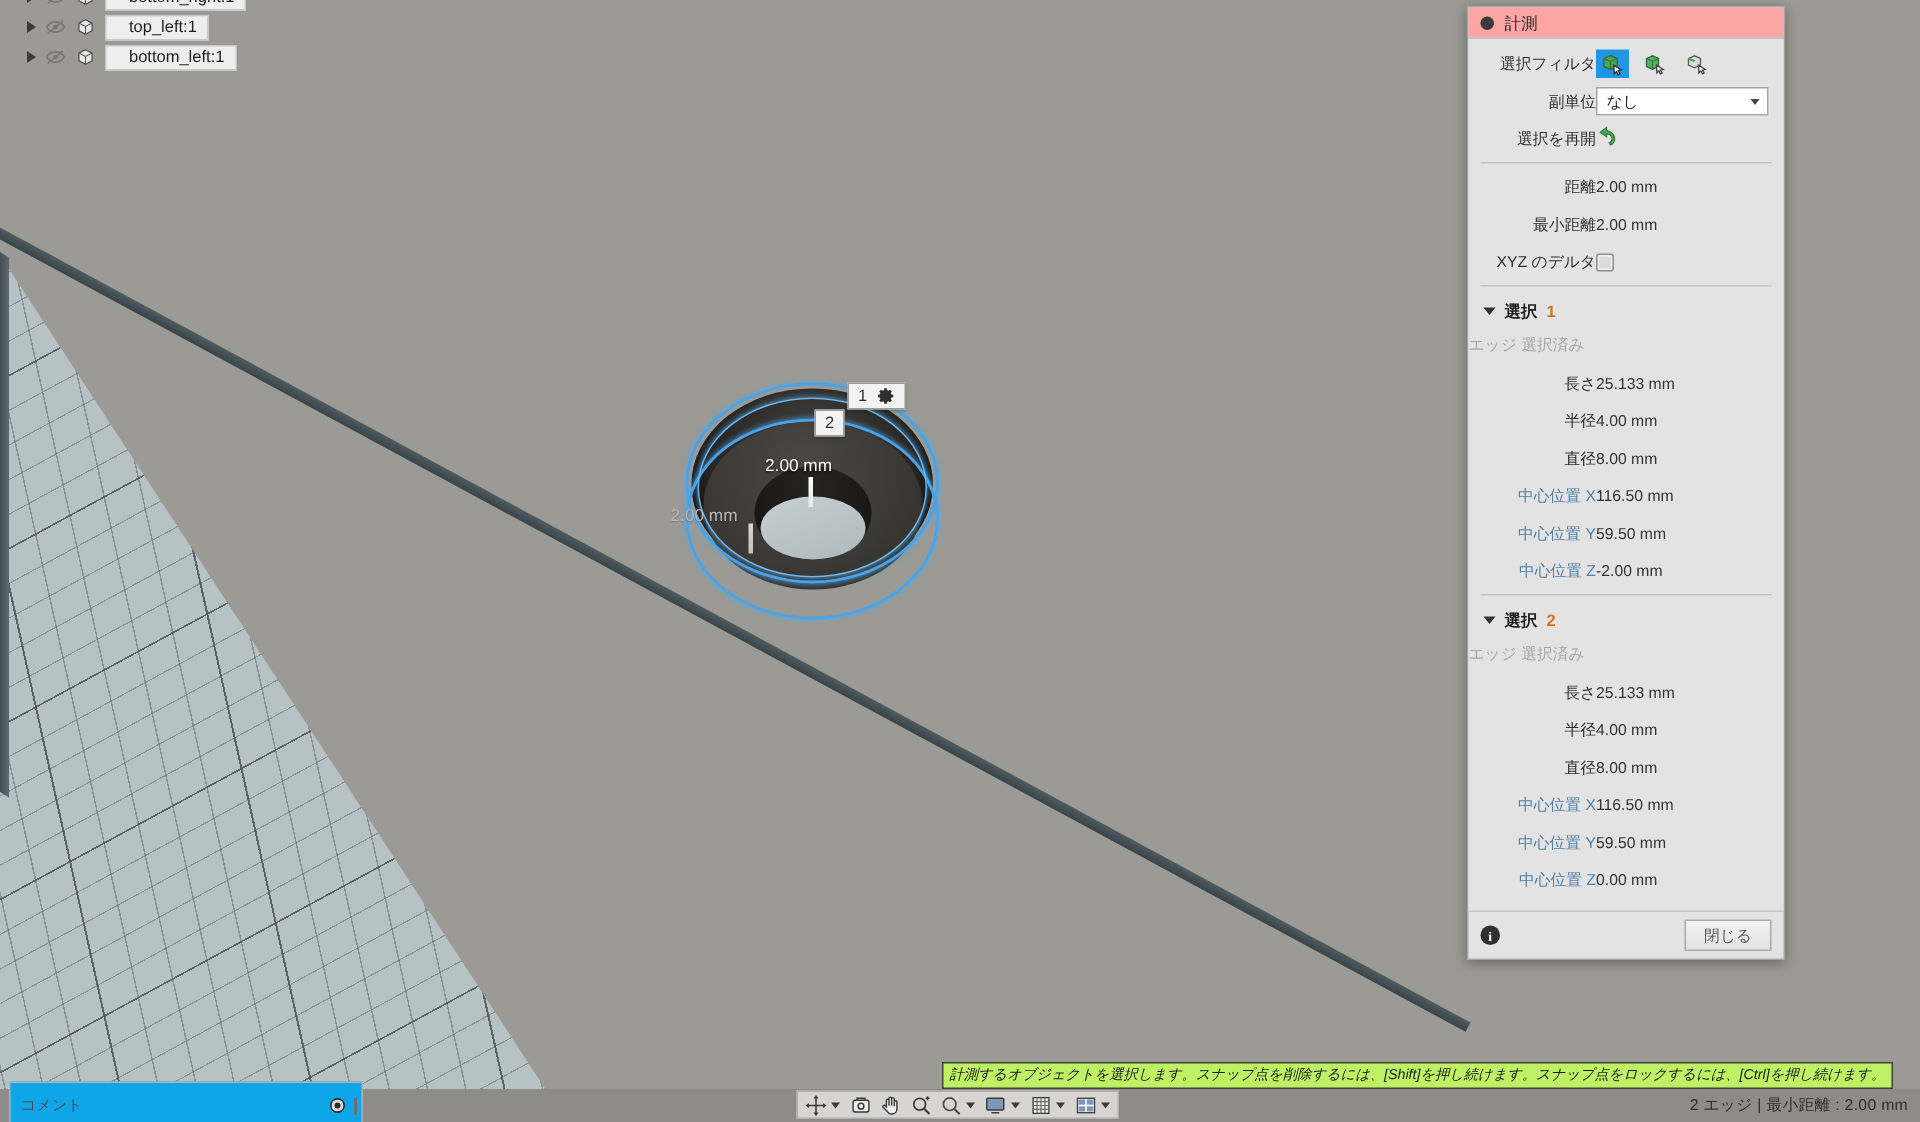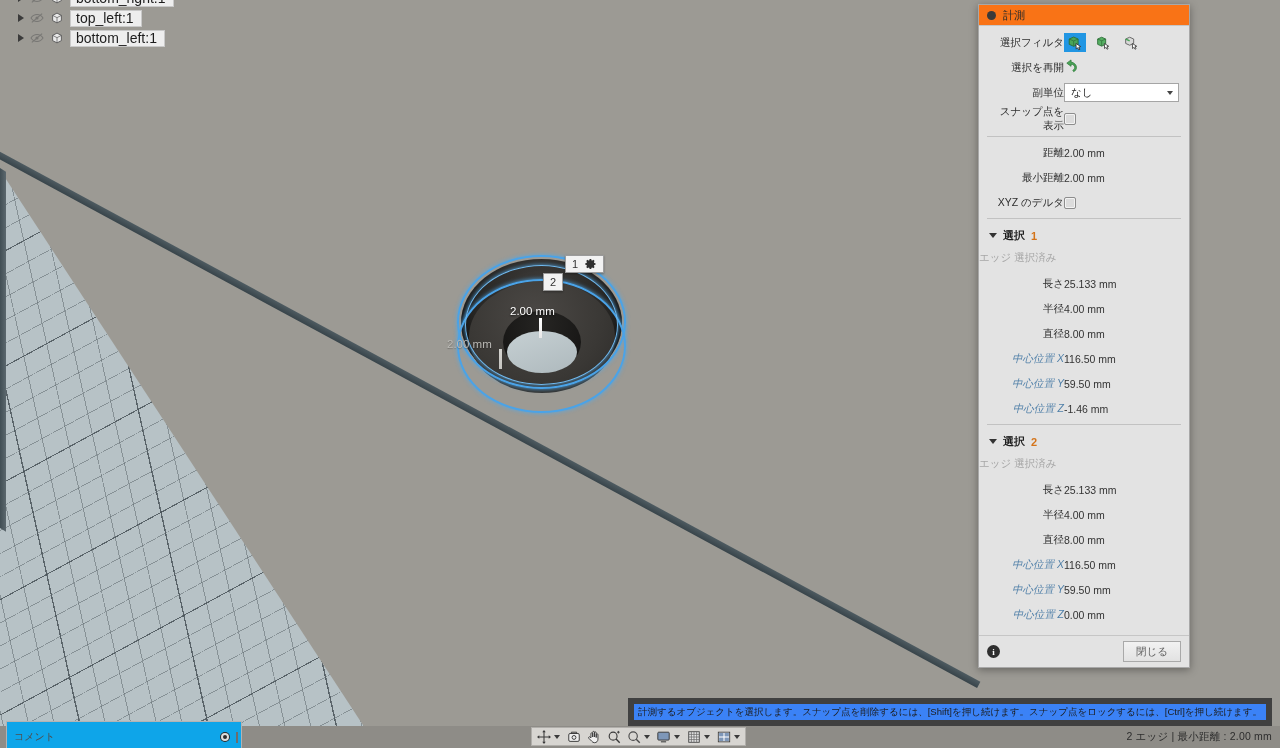--- a/index.html
+++ b/index.html
@@ -141,39 +141,39 @@
     border-left: 6px solid #3b3b3b;
     border-top: 4px solid transparent;
     border-bottom: 4px solid transparent;
     flex: none;
   }
   .eye-ico { width: 14px; height: 12px; flex: none; opacity: .55; }
   .comp-ico { width: 14px; height: 14px; flex: none; }
   .tree-label {
     background: #eeeeee;
     border: 1px solid #c9c9c9;
-    font-size: 14px;
+    font-size: 11px;
     color: #1d1d1d;
-    padding: 1px 7px 1px 5px;
+    padding: 1px 7px 1px 15px;
     line-height: 13px;
   }
   #tree-row-0 { margin-top: -12px; }
 
   
   #measure-panel {
     position: absolute; right: 90px; top: 4px;
     width: 212px;
     background: #e3e3e3;
     border: 1px solid #a8a8a8;
     box-shadow: 0 2px 8px rgba(0,0,0,.35);
     display: flex; flex-direction: column;
   }
   #panel-header {
     height: 21px;
-    background: #f97316;
+    background: #fca5a5;
     display: flex; align-items: center; gap: 7px;
     padding: 0 8px;
     border-bottom: 1px solid #c6c6c6;
     font-size: 11px; color: #2b2b2b;
   }
   .dot-ico {
     width: 9px; height: 9px; border-radius: 50%;
     background: #3a3a3a; flex: none;
   }
   #panel-body { padding: 4px 0 0 0; background: #e3e3e3; }
@@ -230,21 +230,21 @@
     border-top: 5px solid #333;
     border-left: 4px solid transparent;
     border-right: 4px solid transparent;
   }
   .section-head .idx { color: #d4741a; font-weight: bold; }
   .divider { height: 1px; background: #c2c2c2; margin: 3px 8px; }
 
   .result-row { display: flex; align-items: center; min-height: 25px; padding: 0 10px 0 12px; text-align: right; }
   .result-label { width: 73px; flex: none; font-size: 10.5px; color: #2e2e2e; }
   .result-value { font-size: 10.5px; color: #333; }
-  .axis-x, .axis-y, .axis-z { color: #4f7fa8; font-style: italic; }
+  .axis-x, .axis-y, .axis-z { color: #4f7fa8; }
   .hint-row { padding: 3px 0 6px; font-size: 10.5px; color: #a6a6a6; }
 
   #panel-footer {
     border-top: 1px solid #c6c6c6;
     height: 32px;
     display: flex; align-items: center; justify-content: space-between;
     padding: 0 8px;
   }
   .info-ico {
     width: 13px; height: 13px; border-radius: 50%;
@@ -310,26 +310,27 @@
     position: absolute; right: 8px;
     font-size: 10.5px; color: #2d2d2d;
     letter-spacing: .2px;
     margin-left: 40px;
   }
 
   
   #tooltip {
     position: absolute;
     left: 628px; bottom: 22px;
-    background: #3b82f6;
-    border: 6px solid #404040;
+    background: #bef264;
+    border: 1px solid #404040;
     font-size: 9.5px; color: #1c1c1c;
     padding: 2px 4px;
     white-space: nowrap;
     line-height: 12px;
+    font-style: italic;
   }
 </style>
 </head>
 <body>
 
 <div id="app">
 
   <div id="viewport">
     <div id="ground"></div>
     <div id="plate-top"></div>
@@ -453,44 +454,38 @@
               <path fill="#d9d9d9" stroke="#5c5c5c" stroke-width="1" d="M3 4.5l4.5-2 4.5 2v5l-4.5 2-4.5-2z"></path>
               <path fill="none" stroke="#4aa558" stroke-width="1.6" d="M3 4.5l4.5 2"></path>
               <path fill="#fff" stroke="#444" stroke-width="1" d="M10.5 9.5l5 3.2-2 .5 1.2 2.2-1.2.6-1.2-2.2-1.5 1.5z"></path>
             </svg>
           </span>
         </span>
       </div>
 
 
       <div class="field-row">
+        <span class="field-label">副単位</span>
+        <span class="combo">
+          <span>なし</span>
+          <span class="caret"></span>
+        </span>
+      </div>
+
+      <div class="field-row">
         <span class="field-label">選択を再開</span>
         <span class="field-ctrl">
           <span>
             <svg viewBox="0 0 16 16" width="15" height="15">
               <path fill="#4aa558" stroke="#2f7a3a" stroke-width=".8" d="M7.5 3.2V1L3 4.4l4.5 3.4V5.6c2.2 0 3.9 1.5 3.9 3.4 0 1.3-.8 2.4-2 3l.9 1.5c1.8-.8 3-2.5 3-4.5 0-2.9-2.6-5.2-5.8-5.8z"></path>
             </svg>
           </span>
         </span>
       </div>
 
-      <div class="field-row">
-        <span class="field-label">副単位</span>
-        <span class="combo">
-          <span>なし</span>
-          <span class="caret"></span>
-        </span>
-      </div>
-
-      <div class="field-row">
-        <span class="field-label">スナップ点を表示</span>
-        <span class="field-ctrl">
-          <span class="chk"></span>
-        </span>
-      </div>
 
       <div class="divider"></div>
 
       <div class="result-row">
         <span class="result-label">距離</span>
         <span class="result-value">2.00 mm</span>
       </div>
       <div class="result-row">
         <span class="result-label">最小距離</span>
         <span class="result-value">2.00 mm</span>
@@ -523,21 +518,21 @@
       <div class="result-row">
         <span class="result-label axis-x">中心位置 X</span>
         <span class="result-value">116.50 mm</span>
       </div>
       <div class="result-row">
         <span class="result-label axis-y">中心位置 Y</span>
         <span class="result-value">59.50 mm</span>
       </div>
       <div class="result-row">
         <span class="result-label axis-z">中心位置 Z</span>
-        <span class="result-value">-1.46 mm</span>
+        <span class="result-value">-2.00 mm</span>
       </div>
 
       <div class="divider"></div>
 
       <div class="section-head">
         <span class="tri-down"></span>
         <span>選択</span>
         <span class="idx">2</span>
       </div>
       <div class="hint-row">エッジ 選択済み</div>

